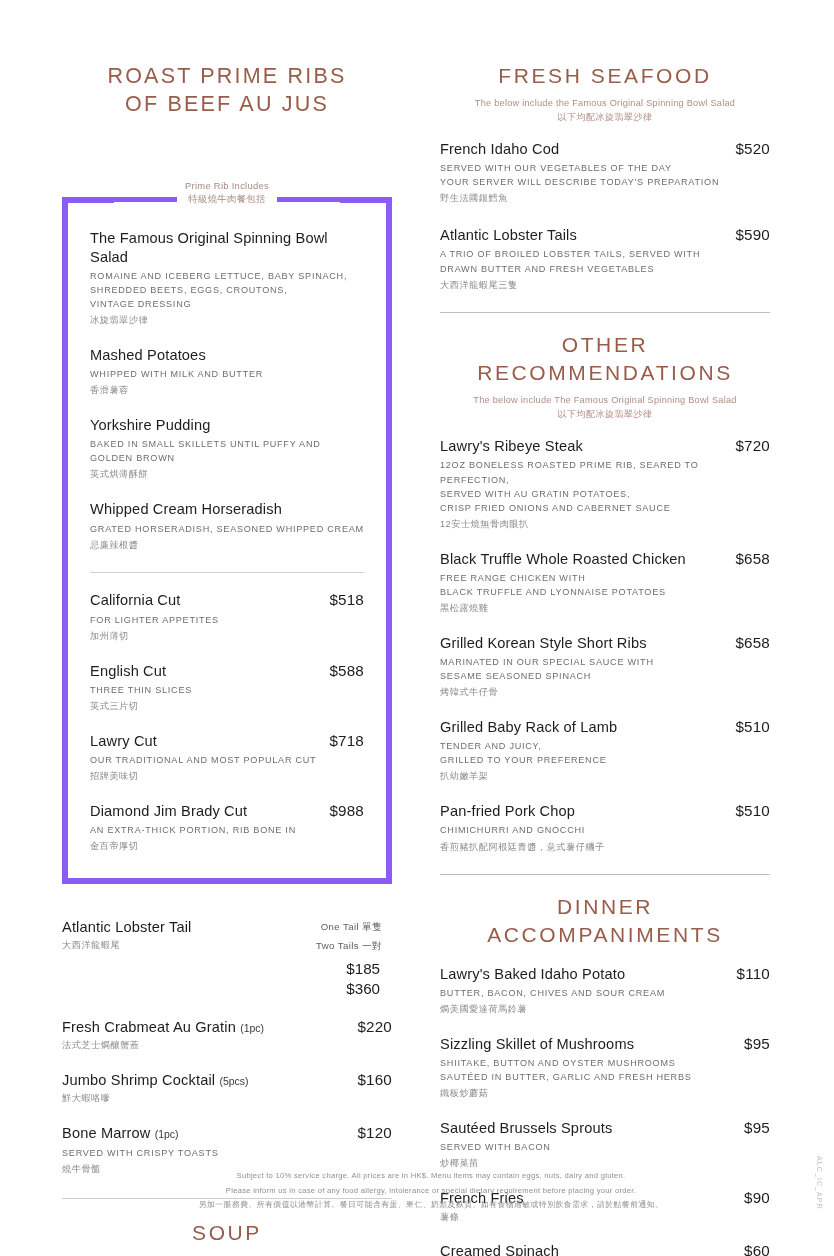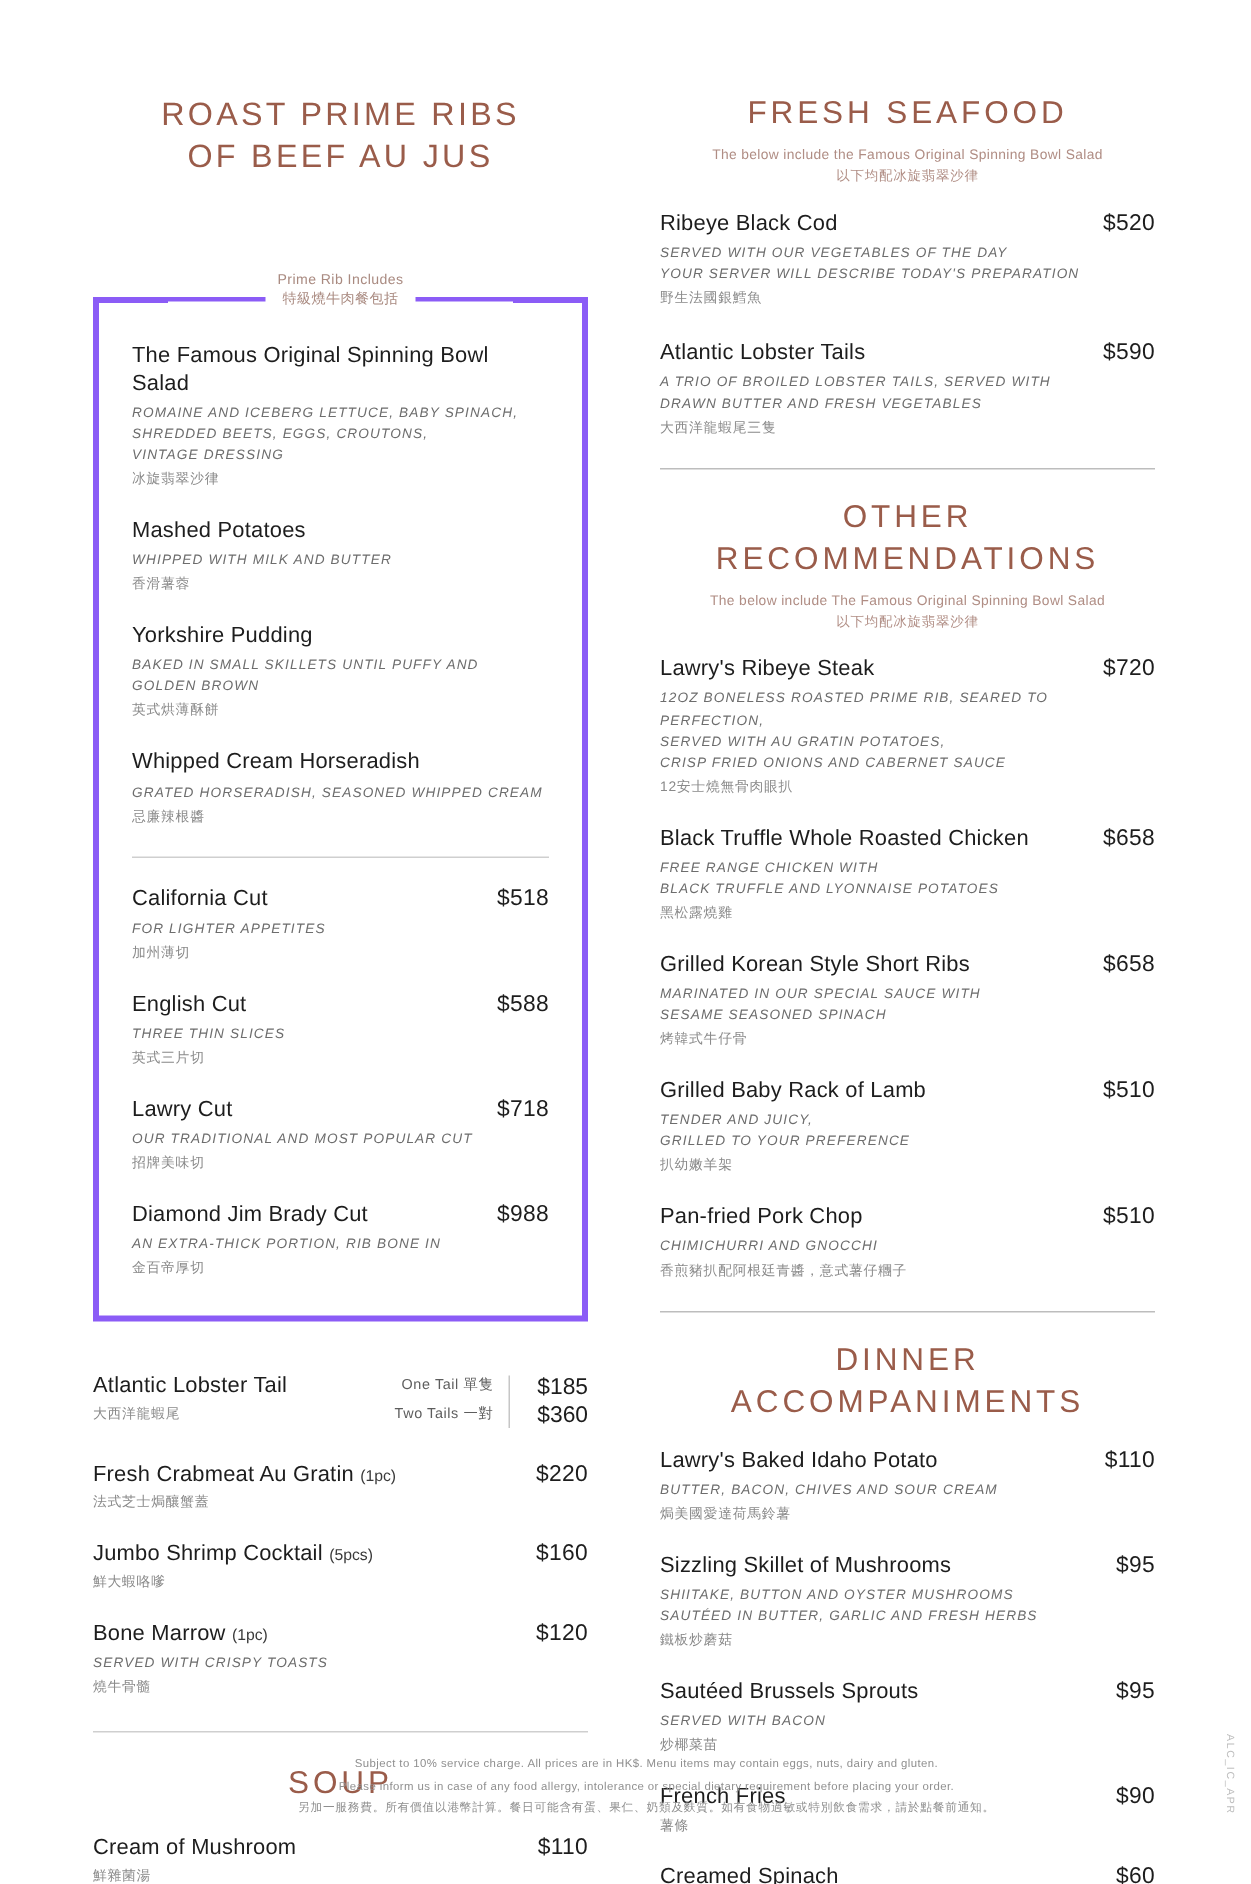--- a/index.html
+++ b/index.html
@@ -62,21 +62,21 @@
     line-height: 1.45;
     position: relative;
     z-index: 3;
     background: #fff;
     display: inline-block;
     padding: 0 8px;
     margin-top: 44px;
   }
   .box-label-row { text-align: center; margin-bottom: -9px; position: relative; z-index: 3; }
   .box {
-    border: 4px solid #8b5cf6;
+    border: 6px solid #8b5cf6;
     padding: 26px 22px 24px 22px;
     position: relative;
     background: transparent;
   }
   .box::before {
     content: "";
     position: absolute;
     top: -1px; left: 46px; right: 46px;
     height: 2px;
     background: #fff;
@@ -109,43 +109,43 @@
     white-space: nowrap;
     letter-spacing: .2px;
   }
   .item-desc {
     font-size: 9.1px;
     color: #6d6d6d;
     letter-spacing: .75px;
     line-height: 1.55;
     text-transform: uppercase;
     margin-top: 3px;
-    font-style: italic;
   }
   .item-cn {
     font-size: 9.2px;
     color: #8a8a8a;
     letter-spacing: .5px;
     line-height: 1.5;
     margin-top: 3px;
   }
 
   .rule {
     border: 0;
     border-top: 1px solid #cfcfcf;
     margin: 20px 0 18px 0;
   }
   .rule.dark { border-top-color: #bdbdbd; }
   .rule.wide { margin: 22px 0 20px 0; }
 
   
   .dual {
     display: flex;
-    align-items: flex-start;
+    align-items: center;
     gap: 0;
+    flex-direction: column;
   }
   .dual-labels {
     text-align: right;
     padding-right: 10px;
     font-size: 9.6px;
     color: #5d5d5d;
     letter-spacing: .4px;
     line-height: 1.95;
   }
   .dual-divider {
@@ -356,21 +356,21 @@
     <div class="col">
 
       <div>
         <div class="sec-title">FRESH SEAFOOD</div>
         <div class="sec-sub">The below include the Famous Original Spinning Bowl Salad</div>
         <div class="sec-sub-cn">以下均配冰旋翡翠沙律</div>
 
         <div class="mt-items-sm">
           <div class="item" style="margin-bottom:20px">
             <div class="item-head">
-              <span class="item-name">Ribeye Black Cod</span>
+              <span class="item-name">French Idaho Cod</span>
               <span class="item-price">$520</span>
             </div>
             <div class="item-desc" style="white-space:pre-line">SERVED WITH OUR VEGETABLES OF THE DAY
 YOUR SERVER WILL DESCRIBE TODAY'S PREPARATION</div>
             <div class="item-cn">野生法國銀鱈魚</div>
           </div>
           <div class="item">
             <div class="item-head">
               <span class="item-name">Atlantic Lobster Tails</span>
               <span class="item-price">$590</span>

